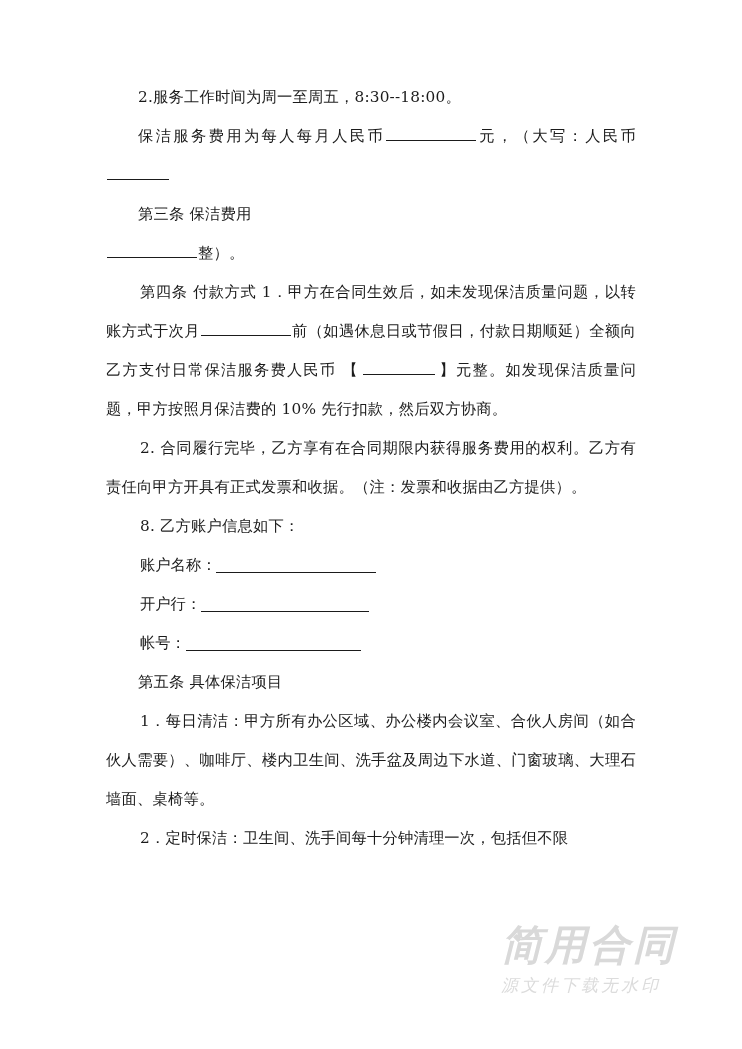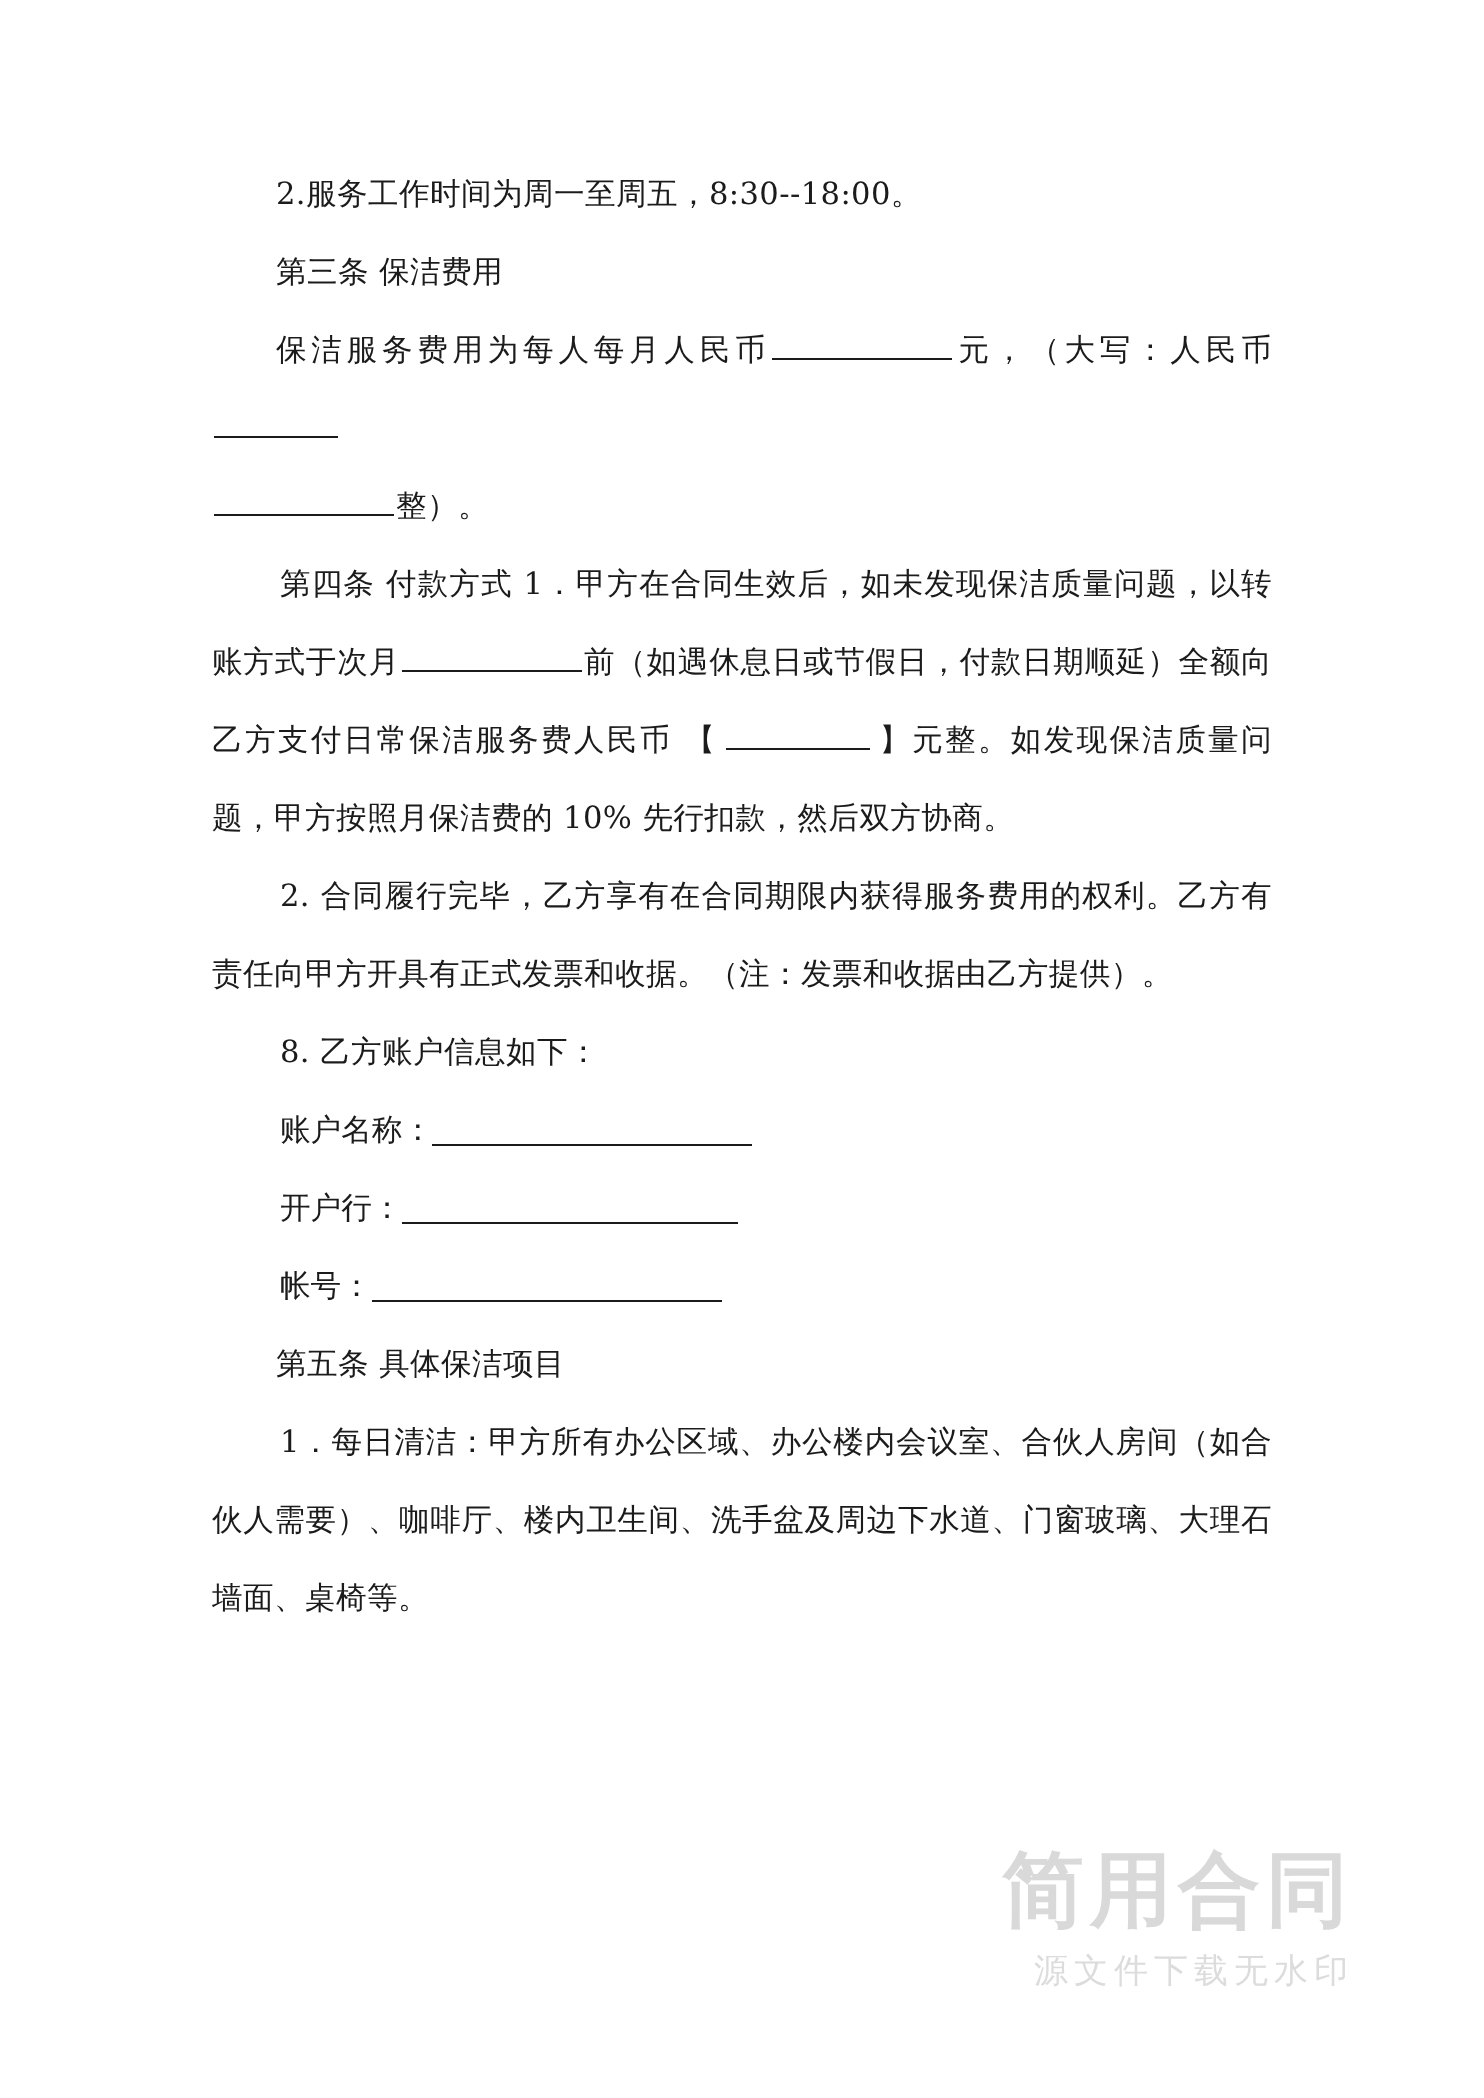--- a/index.html
+++ b/index.html
@@ -73,23 +73,23 @@
     font-size: 15.3px;
     line-height: 39px;
     text-indent: 34px;
   }
 
   
   .watermark {
     position: absolute;
     right: 18px;
     bottom: 52px;
-    text-align: right;
     pointer-events: none;
     user-select: none;
+    font-style: italic;
   }
   .wm-main {
     font-family: "DejaVu Sans", "Liberation Sans", sans-serif;
     font-size: 41px;
     font-weight: bold;
     color: #d9d9d9;
     letter-spacing: 3px;
     line-height: 46px;
   }
   .wm-sub {
@@ -102,43 +102,44 @@
 </style>
 </head>
 <body>
 
 <div class="page">
 
   <div class="doc-body">
 
     <p class="para indent1"><span>2.服务工作时间为周一至周五，8:30--18:00。</span></p>
 
+    <p class="para indent1"><span>保洁服务费用为每人每月人民币</span><span class="fill fill-w90"></span><span>元，（大写：人民币</span><span class="fill fill-w60"></span></p>
+
     <p class="para indent1"><span>第三条  保洁费用</span></p>
-
-    <p class="para indent1"><span>保洁服务费用为每人每月人民币</span><span class="fill fill-w90"></span><span>元，（大写：人民币</span><span class="fill fill-w60"></span></p>
 
     <p class="para noindent"><span class="fill fill-w90"></span><span>整）。</span></p>
 
     <p class="para indent2"><span>第四条  付款方式 1．甲方在合同生效后，如未发现保洁质量问题，以转账方式于次月</span><span class="fill fill-w90"></span><span>前（如遇休息日或节假日，付款日期顺延）全额向乙方支付日常保洁服务费人民币 【</span><span class="bracket-fill"></span><span>】元整。如发现保洁质量问题，甲方按照月保洁费的 10% 先行扣款，然后双方协商。</span></p>
 
     <p class="para indent2"><span>2. 合同履行完毕，乙方享有在合同期限内获得服务费用的权利。乙方有责任向甲方开具有正式发票和收据。（注：发票和收据由乙方提供）。</span></p>
 
     <p class="para indent2"><span>8. 乙方账户信息如下：</span></p>
 
 
     <div class="acct-row"><span>账户名称：</span><span class="acct-line acct-w3"></span></div>
 
     <div class="acct-row"><span>开户行：</span><span class="acct-line acct-w2"></span></div>
 
     <div class="acct-row"><span>帐号：</span><span class="acct-line acct-w4"></span></div>
 
     <p class="para indent1"><span>第五条  具体保洁项目</span></p>
 
     <p class="para indent2"><span>1．每日清洁：甲方所有办公区域、办公楼内会议室、合伙人房间（如合伙人需要）、咖啡厅、楼内卫生间、洗手盆及周边下水道、门窗玻璃、大理石墙面、桌椅等。</span></p>
 
+    <p class="para indent2"><span>2．定时保洁：卫生间、洗手间每十分钟清理一次，包括但不限</span></p>
 
   </div>
 
   <div class="watermark">
     <div class="wm-main">简用合同</div>
     <div class="wm-sub">源文件下载无水印</div>
   </div>
 
 </div>
 

